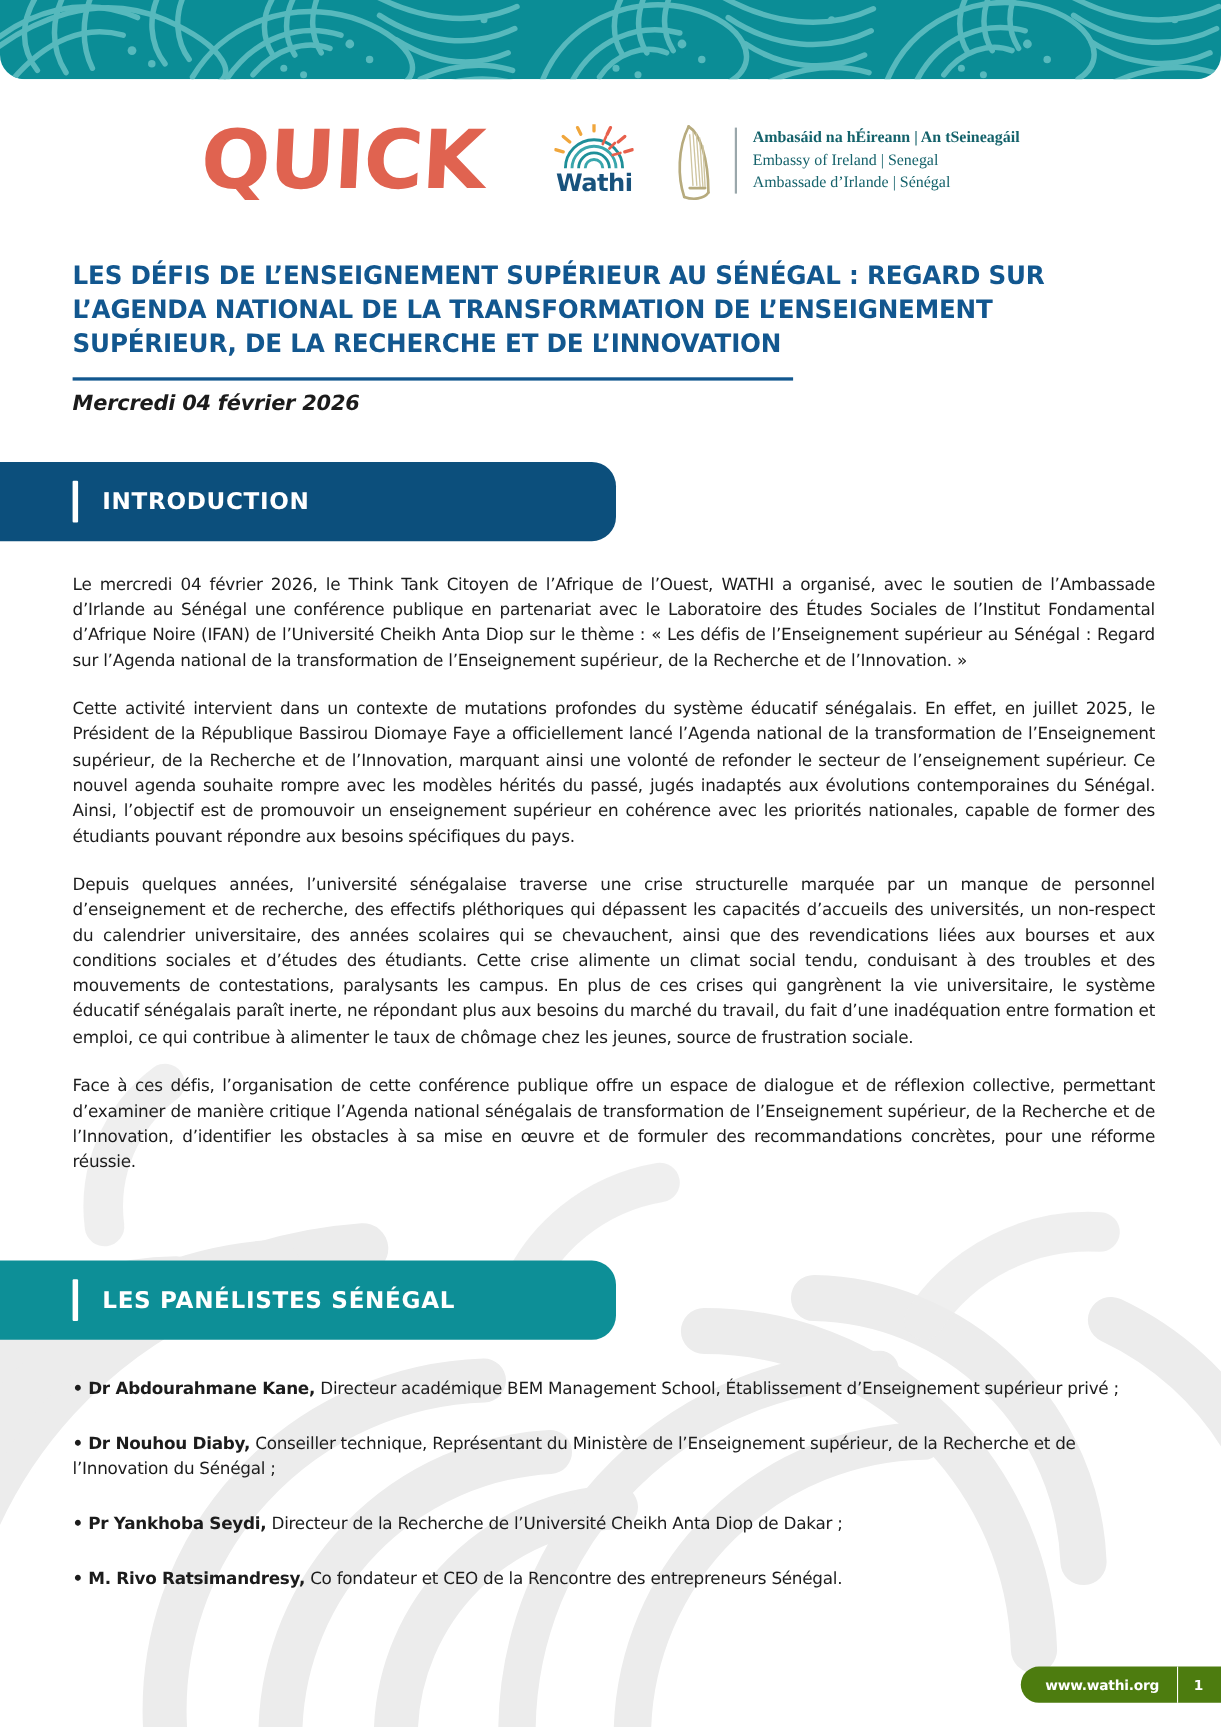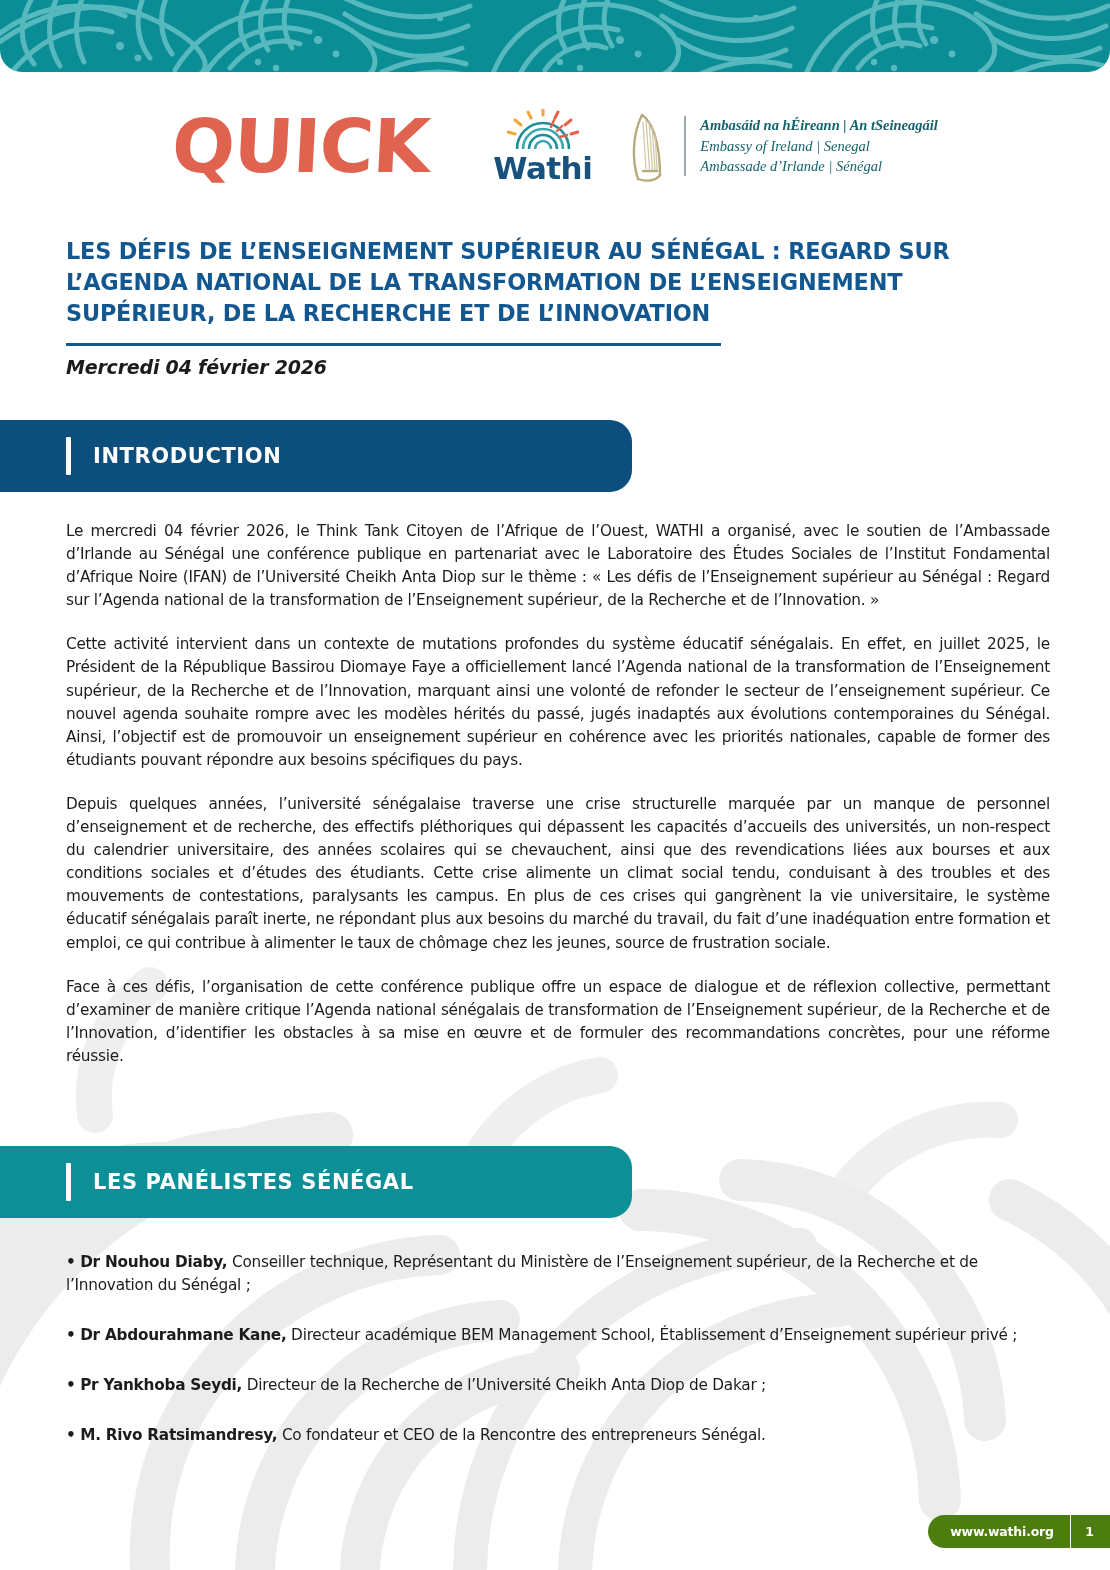--- a/index.html
+++ b/index.html
@@ -61,31 +61,30 @@
   }
   #wathi-logo {
     display: flex;
     flex-direction: column;
     align-items: center;
     margin-right: 34px;
   }
   #wathi-wordmark {
     font-family: "DejaVu Sans", sans-serif;
     font-weight: bold;
-    font-size: 31px;
+    font-size: 22px;
     color: #18527c;
     line-height: 1;
     margin-top: 2px;
     letter-spacing: -0.5px;
   }
   #ireland-block {
     display: flex;
     align-items: center;
     gap: 14px;
-    font-style: italic;
   }
   #embassy-divider {
     width: 2px;
     height: 60px;
     background: #9aa7ab;
   }
   #embassy-lines {
     font-family: "Liberation Serif", serif;
     color: #14626b;
     font-size: 14.5px;
@@ -124,21 +123,21 @@
     font-weight: bold;
     font-size: 19px;
     color: #1b1b1b;
     letter-spacing: -0.2px;
   }
 
   
   .section-banner {
     position: absolute;
     left: 0;
-    width: 632px;
+    width: 560px;
     height: 72px;
     border-top-right-radius: 22px;
     border-bottom-right-radius: 22px;
     display: flex;
     align-items: center;
     z-index: 4;
   }
   .section-banner .accent-bar {
     width: 5px;
     height: 38px;
@@ -424,25 +423,25 @@
 </div>
 
 <div class="section-banner" id="banner-panelistes">
   <div class="accent-bar"></div>
   <div class="section-title">LES PANÉLISTES SÉNÉGAL</div>
 </div>
 
 <div id="panelists-list">
   <div class="panelist">
     <span class="bullet">•</span>
-    <span class="pname">Dr Nouhou Diaby,</span><span> Conseiller technique, Représentant du Ministère de l’Enseignement supérieur, de la Recherche et de l’Innovation du Sénégal ;</span>
+    <span class="pname">Dr Abdourahmane Kane,</span><span> Directeur académique BEM Management School, Établissement d’Enseignement supérieur privé ;</span>
   </div>
   <div class="panelist">
     <span class="bullet">•</span>
-    <span class="pname">Dr Abdourahmane Kane,</span><span> Directeur académique BEM Management School, Établissement d’Enseignement supérieur privé ;</span>
+    <span class="pname">Dr Nouhou Diaby,</span><span> Conseiller technique, Représentant du Ministère de l’Enseignement supérieur, de la Recherche et de l’Innovation du Sénégal ;</span>
   </div>
   <div class="panelist">
     <span class="bullet">•</span>
     <span class="pname">Pr Yankhoba Seydi,</span><span> Directeur de la Recherche de l’Université Cheikh Anta Diop de Dakar ;</span>
   </div>
   <div class="panelist">
     <span class="bullet">•</span>
     <span class="pname">M. Rivo Ratsimandresy,</span><span> Co fondateur et CEO de la Rencontre des entrepreneurs Sénégal.</span>
   </div>
 </div>

